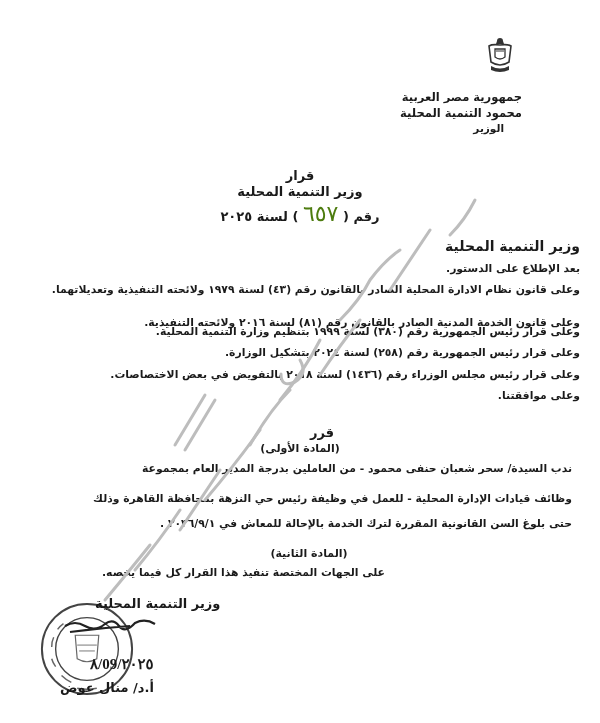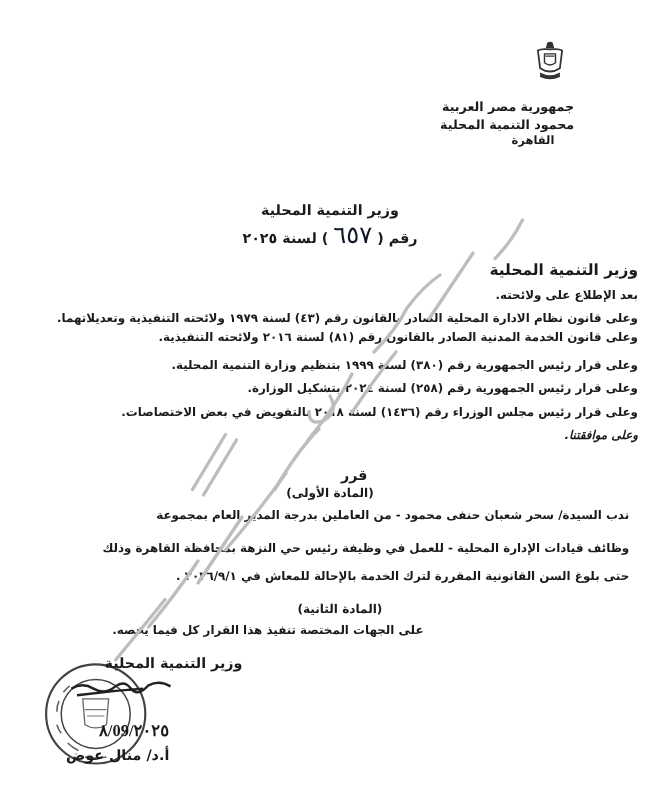--- a/index.html
+++ b/index.html
@@ -18,32 +18,32 @@
     .lh { right: 88px; font-weight: bold; font-size: 11.5px; text-align: center; }
     .lh1 { top: 90px; right: 78px; }
     .lh2 { top: 106px; right: 78px; }
     .lh3 { top: 122px; right: 96px; font-size: 10.5px; }
 
     
     .title { font-weight: bold; font-size: 13px; text-align: center; left: 0; right: 0; }
     .t1 { top: 168px; letter-spacing: 6px; }
     .t2 { top: 184px; }
     .t3 { top: 201px; }
-    .decnum { font-family: "Liberation Serif", serif; font-size: 22px; font-weight: normal; color: #0f172a; }
+    .decnum { font-family: "Liberation Serif", serif; font-size: 22px; font-weight: normal; color: #4d7c0f; }
 
     .minister-head { top: 238px; right: 20px; font-weight: bold; font-size: 14px; }
 
     .line { right: 20px; font-weight: bold; font-size: 10.8px; }
     .l1 { top: 262px; }
     .l2 { top: 283px; }
-    .l3 { top: 300px; margin-left: 12px; }
+    .l3 { top: 316px; margin-left: 12px; }
     .l4 { top: 325px; }
     .l5 { top: 346px; }
     .l6 { top: 368px; }
-    .l7 { top: 389px; font-style: italic; }
+    .l7 { top: 389px; }
 
     .center { left: 0; right: 0; text-align: center; font-weight: bold; }
     .decided { top: 425px; font-size: 13px; letter-spacing: 6px; padding-left: 44px; }
     .art1 { top: 442px; font-size: 11px; }
     .p1 { top: 462px; right: 28px; font-size: 10.8px; font-weight: bold; }
     .p2 { top: 492px; right: 28px; font-size: 10.8px; font-weight: bold; }
     .p3 { top: 517px; right: 28px; font-size: 10.8px; font-weight: bold; }
     .art2 { top: 547px; font-size: 11px; margin-left: 18px; }
     .p4 { top: 566px; right: 215px; font-size: 10.8px; font-weight: bold; }
 
@@ -61,31 +61,32 @@
 
   <svg class="emblem" viewBox="0 0 30 40">
     <path d="M15 2 q-3 0 -3 3 l-1 3 h8 l-1-3 q0-3-3-3z" fill="#333"></path>
     <path d="M4 10 q3 -2 11 -1 q8 -1 11 1 l-2 16 q-9 6 -18 0z" fill="none" stroke="#333" stroke-width="1.6"></path>
     <path d="M10 13 h10 v8 q-5 4 -10 0z" fill="none" stroke="#333" stroke-width="1.3"></path>
     <line x1="11" y1="15" x2="19" y2="15" stroke="#333"></line>
     <path d="M6 30 q9 5 18 0 v4 q-9 4 -18 0z" fill="#333"></path>
   </svg>
   <div class="abs lh lh1">جمهورية مصر العربية</div>
   <div class="abs lh lh2">محمود التنمية المحلية</div>
-  <div class="abs lh lh3">القاهرة</div>
+  <div class="abs lh lh3">الوزير</div>
 
+  <div class="abs title t1">قرار</div>
   <div class="abs title t2">وزير التنمية المحلية</div>
   <div class="abs title t3">
     <span>رقم (</span>
     <span class="decnum">٦٥٧</span>
     <span>) لسنة ٢٠٢٥</span>
   </div>
 
   <div class="abs minister-head">وزير التنمية المحلية</div>
-  <div class="abs line l1">بعد الإطلاع على ولائحته.</div>
+  <div class="abs line l1">بعد الإطلاع على الدستور.</div>
   <div class="abs line l2">وعلى قانون نظام الادارة المحلية الصادر بالقانون رقم (٤٣) لسنة ١٩٧٩ ولائحته التنفيذية وتعديلاتهما.</div>
   <div class="abs line l3">وعلى قانون الخدمة المدنية الصادر بالقانون رقم (٨١) لسنة ٢٠١٦ ولائحته التنفيذية.</div>
   <div class="abs line l4">وعلى قرار رئيس الجمهورية رقم (٣٨٠) لسنة ١٩٩٩ بتنظيم وزارة التنمية المحلية.</div>
   <div class="abs line l5">وعلى قرار رئيس الجمهورية رقم (٢٥٨) لسنة ٢٠٢٤ بتشكيل الوزارة.</div>
   <div class="abs line l6">وعلى قرار رئيس مجلس الوزراء رقم (١٤٣٦) لسنة ٢٠١٨ بالتفويض في بعض الاختصاصات.</div>
   <div class="abs line l7">وعلى موافقتنا.</div>
 
   <div class="abs center decided">قرر</div>
   <div class="abs center art1">(المادة الأولى)</div>
   <div class="abs p1">ندب السيدة/ سحر شعبان حنفى محمود - من العاملين بدرجة المدير العام بمجموعة</div>

